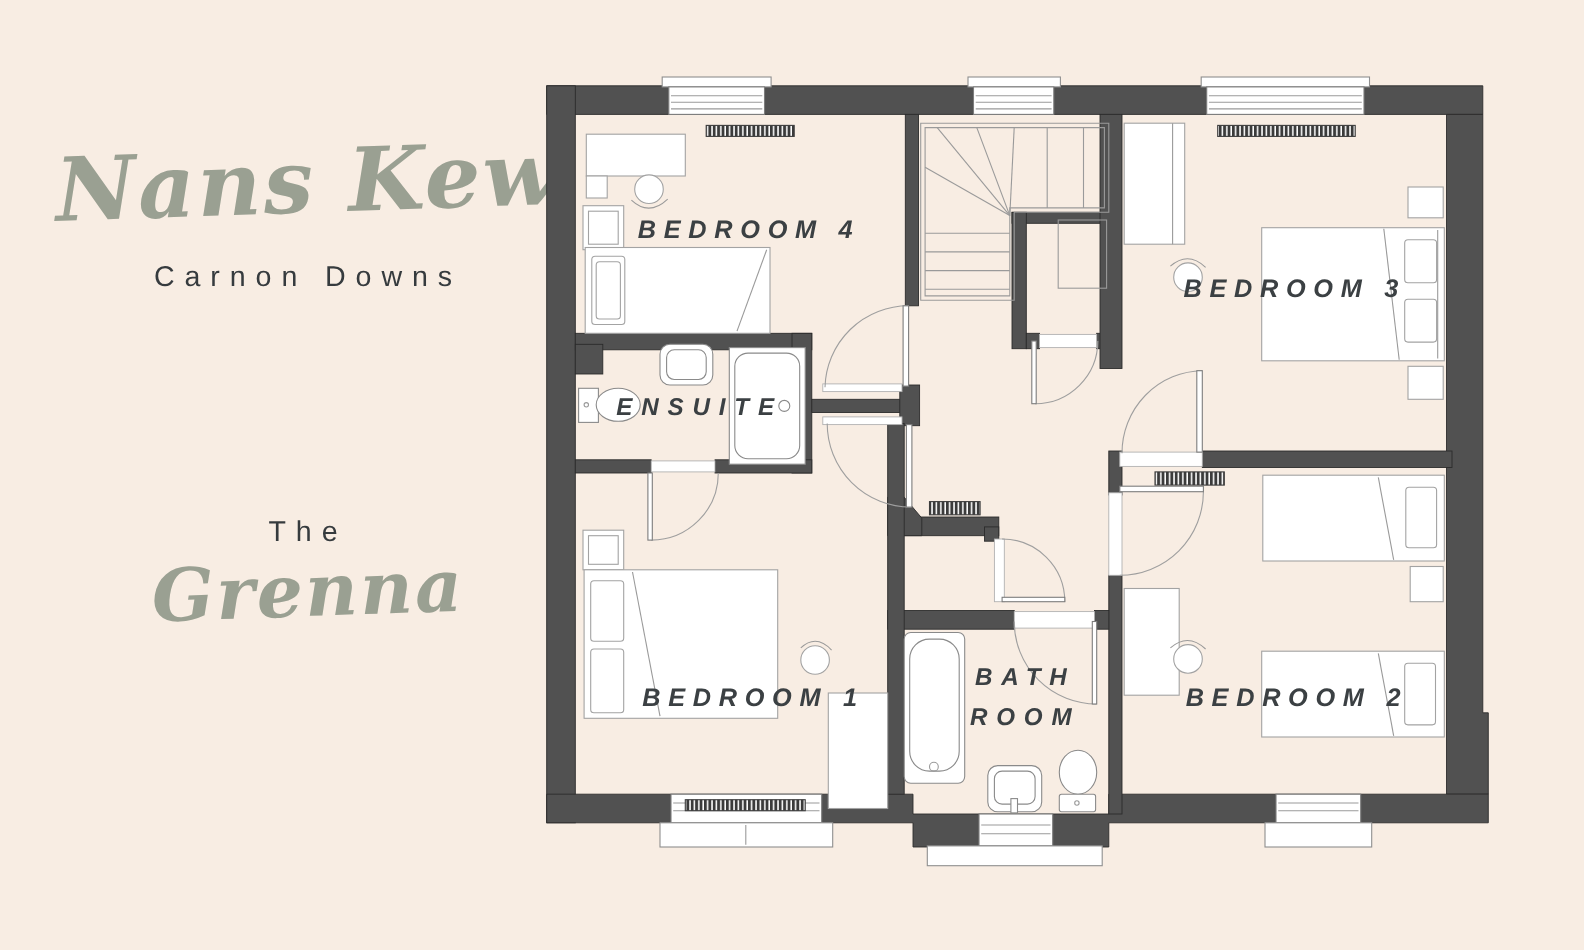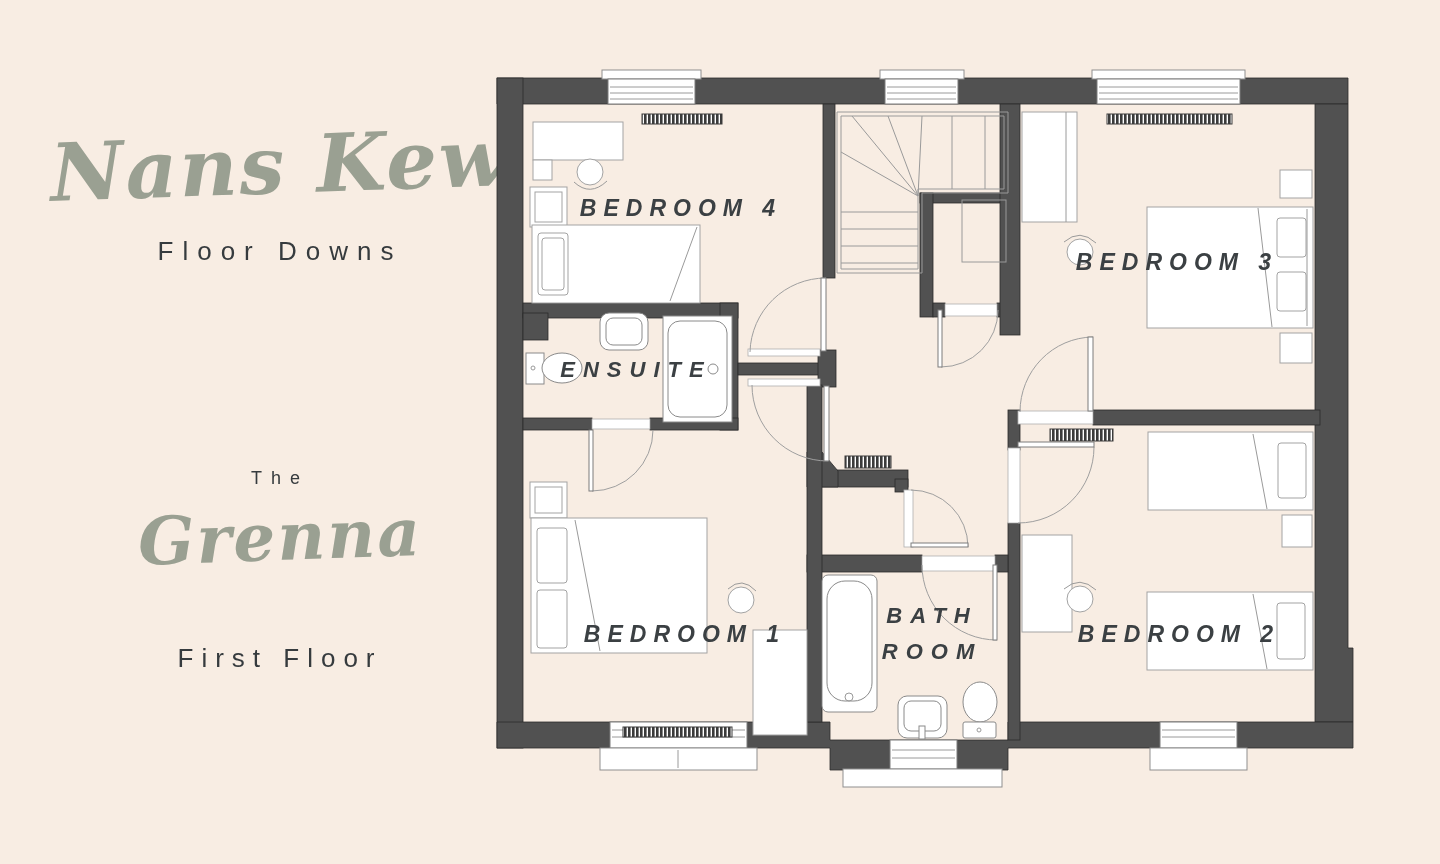--- a/index.html
+++ b/index.html
@@ -15,21 +15,21 @@
     position:absolute;left:0;top:118px;width:560px;text-align:center;
     font-family:"DejaVu Serif",serif;font-style:italic;font-weight:bold;
     font-size:80px;color:var(--accent);letter-spacing:2px;transform:rotate(-2deg);
   }
   .brand-location{
     position:absolute;left:0;top:236px;width:560px;text-align:center;
     font-size:26px;letter-spacing:9px;color:var(--text);
   }
   .plot-prefix{
     position:absolute;left:0;top:468px;width:560px;text-align:center;
-    font-size:18px;letter-spacing:9px;color:var(--text);
+    font-size:26px;letter-spacing:9px;color:var(--text);
   }
   .plot-name{
     position:absolute;left:0;top:498px;width:560px;text-align:center;
     font-family:"DejaVu Serif",serif;font-style:italic;font-weight:bold;
     font-size:66px;color:var(--accent);letter-spacing:2px;transform:rotate(-2deg);
   }
   .plot-floor{
     position:absolute;left:0;top:643px;width:560px;text-align:center;
     font-size:26px;letter-spacing:8px;color:var(--text);
   }
@@ -50,24 +50,23 @@
     font-family:"Liberation Sans",sans-serif;font-weight:bold;
     font-size:23px;letter-spacing:7px;fill:#3b4043;text-anchor:middle;
   }
   .room-label.small{font-size:22px;letter-spacing:8px;}
 </style>
 </head>
 <body>
 
 <div class="brand">
   <div class="brand-name">Nans Kew</div>
-  <div class="brand-location">Floor Downs</div>
+  <div class="brand-location">Carnon Downs</div>
   <div class="plot-prefix">The</div>
   <div class="plot-name">Grenna</div>
-  <div class="plot-floor">First Floor</div>
 </div>
 
 <div class="plan-wrap">
 <svg viewBox="490 60 875 730">
   <defs>
     <pattern id="hatch" width="4" height="14" patternUnits="userSpaceOnUse">
       <rect width="4" height="14" fill="#3b3b3b"></rect>
       <rect x="2.6" width="1.4" height="14" fill="#ffffff"></rect>
     </pattern>
   </defs>

